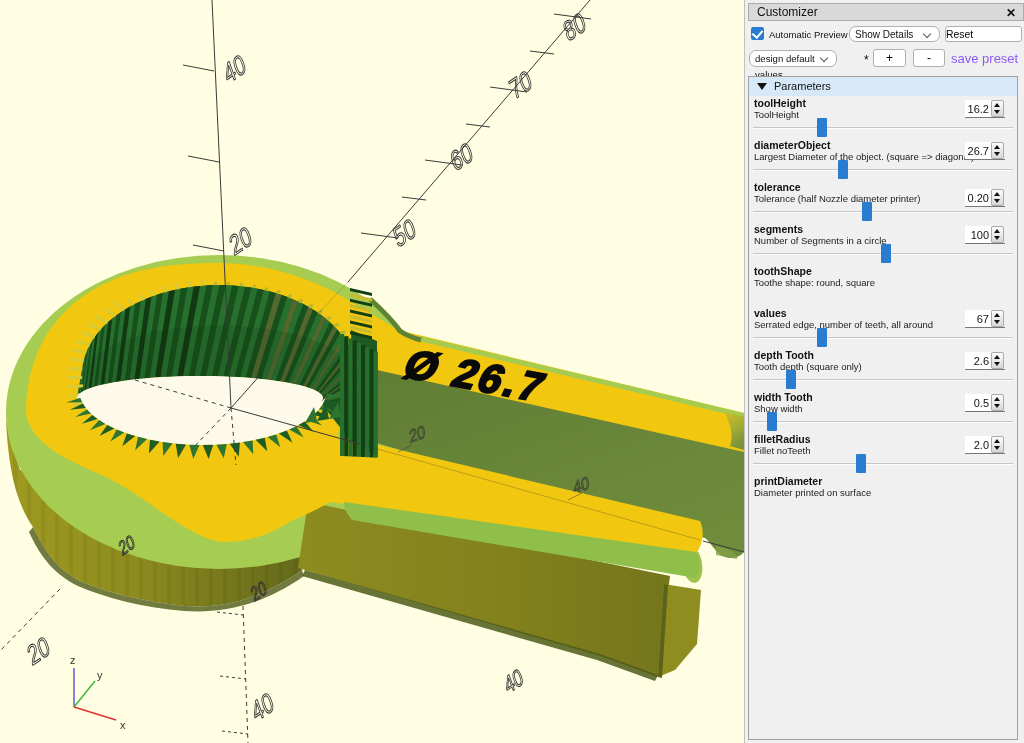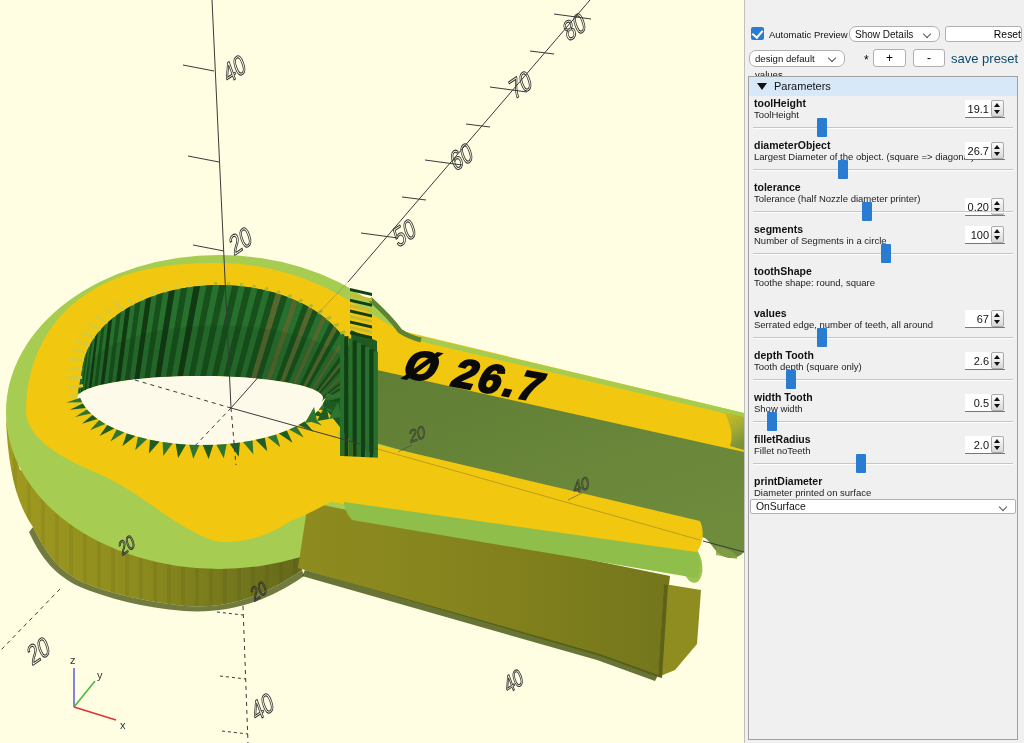--- a/index.html
+++ b/index.html
@@ -4,26 +4,26 @@
 body{width:1024px;height:743px;font-family:"Liberation Sans",sans-serif;overflow:hidden;background:#f0f0f0}
 #vp{position:absolute;left:0;top:0;width:744px;height:743px}
 #panel{position:absolute;left:744px;top:0;width:280px;height:743px;background:#f0f0f0;border-left:1px solid #c0c0c0}
 #title{position:absolute;left:3px;top:3px;right:0;height:18px;background:#d9d9d9;border:1px solid #ababab;font-size:12px;color:#111;line-height:16px;padding-left:8px}
 #close{position:absolute;right:7px;top:1px;font-size:12px;color:#111;font-weight:bold}
 .cb{position:absolute;left:6px;top:27px;width:13px;height:13px;background:#2a7cd0;border-radius:2px}
 .cb:after{content:"";position:absolute;left:3px;top:1px;width:5px;height:8px;border:solid #fff;border-width:0 2px 2px 0;transform:rotate(40deg)}
 .lbl1{position:absolute;left:24px;top:29px;font-size:9.5px;color:#111}
 .dd{position:absolute;background:#fff;border:1px solid #b0b0b0;border-radius:7px;font-size:10px;color:#111}
 #dd1{left:104px;top:26px;width:91px;height:16px;line-height:15px;padding-left:5px}
-#reset{position:absolute;left:200px;top:26px;width:77px;height:16px;background:#fff;border:1px solid #b0b0b0;border-radius:3px;font-size:10.4px;text-align:right;line-height:15px}
-#dd2{left:4px;top:50px;width:96px;height:17px;line-height:16px;padding-left:5px;font-size:9.6px}
+#reset{position:absolute;left:200px;top:26px;width:77px;height:16px;background:#fff;border:1px solid #b0b0b0;border-radius:3px;font-size:10.4px;text-align:left;line-height:15px}
+#dd2{left:4px;top:50px;width:88px;height:17px;line-height:16px;padding-left:5px;font-size:9.6px}
 .star{position:absolute;left:119px;top:53px;font-size:12px}
 #plus{position:absolute;left:128px;top:49px;width:33px;height:18px;background:#fff;border:1px solid #b0b0b0;border-radius:3px;text-align:center;line-height:16px;font-size:12px}
 #minus{position:absolute;left:168px;top:49px;width:32px;height:18px;background:#fff;border:1px solid #b0b0b0;border-radius:3px;text-align:center;line-height:16px;font-size:12px}
-#savep{position:absolute;left:206px;top:51px;font-size:13px;color:#0c4a6e}
+#savep{position:absolute;left:206px;top:51px;font-size:13px;color:#8b5cf6}
 #scroll{position:absolute;left:3px;top:76px;width:270px;height:664px;border:1px solid #a0a0a0;background:#f0f0f0}
 #phead{position:absolute;left:0;top:0;width:268px;height:19px;background:#d7e9f9;font-size:11px;line-height:18px;color:#111}
 .tri{display:inline-block;width:0;height:0;border-left:5px solid transparent;border-right:5px solid transparent;border-top:7px solid #111;margin:0 7px 0 8px}
 .pname{position:absolute;left:5px;font-size:10.5px;font-weight:bold;color:#111;white-space:nowrap}
 .pdesc{position:absolute;left:5px;font-size:9.5px;color:#222;white-space:nowrap}
 .vwrap{position:absolute;right:12px;width:40px;height:18px;border-bottom:1px solid #777}
 .vbox{position:absolute;left:0;top:0;width:26px;height:17px;background:#fff;font-size:11px;text-align:right;padding:2.5px 2px 0 0;color:#111}
 .spin{position:absolute;left:26px;top:0;width:13px;height:17px;border:1px solid #aaa;border-radius:2px;background:linear-gradient(#fdfdfd,#d8d8d8)}
 .sb{height:7.5px;position:relative}
 .up{position:absolute;left:2px;top:2px;width:0;height:0;border-left:3.5px solid transparent;border-right:3.5px solid transparent;border-bottom:4.5px solid #111}
@@ -343,35 +343,36 @@
         <line x1="74" y1="707" x2="95" y2="681" stroke="#44bb44"></line>
         <line x1="74" y1="707" x2="116" y2="720" stroke="#dd3333"></line>
       </g>
       <g font-family="Liberation Sans,sans-serif" font-size="11" fill="#333">
         <text x="70" y="664">z</text>
         <text x="97" y="679">y</text>
         <text x="120" y="729">x</text>
       </g>
     </svg></div>
 <div id="panel">
+ <div id="title">Customizer<span id="close">✕</span></div>
  <div class="cb"></div>
     <div class="lbl1">Automatic Preview</div>
  <div class="dd" id="dd1">Show Details<span class="chev"></span></div>
  <div id="reset">Reset</div>
  <div class="dd" id="dd2">design default values<span class="chev"></span></div>
  <div class="star">*</div>
     <div id="plus">+</div>
     <div id="minus">-</div>
     <div id="savep">save preset</div>
  <div id="scroll">
   <div id="phead"><span class="tri"></span>Parameters</div>
   <div class="pname" style="top:20px">toolHeight</div>
       <div class="pdesc" style="top:32px">ToolHeight</div>
       <div class="vwrap" style="top:23px">
-        <div class="vbox">19.1</div>
+        <div class="vbox">16.2</div>
         <div class="spin">
           <div class="sb">
             <i class="up"></i>
           </div>
           <div class="sb">
             <i class="dn"></i>
           </div>
         </div>
       </div>
       <div class="groove" style="top:50px"></div>
@@ -386,21 +387,21 @@
           </div>
           <div class="sb">
             <i class="dn"></i>
           </div>
         </div>
       </div>
       <div class="groove" style="top:92px"></div>
       <div class="handle" style="left:89px;top:83px"></div>
       <div class="pname" style="top:104px">tolerance</div>
       <div class="pdesc" style="top:116px">Tolerance (half Nozzle diameter printer)</div>
-      <div class="vwrap" style="top:121px">
+      <div class="vwrap" style="top:112px">
         <div class="vbox">0.20</div>
         <div class="spin">
           <div class="sb">
             <i class="up"></i>
           </div>
           <div class="sb">
             <i class="dn"></i>
           </div>
         </div>
       </div>
@@ -478,14 +479,13 @@
           </div>
           <div class="sb">
             <i class="dn"></i>
           </div>
         </div>
       </div>
       <div class="groove" style="top:386px"></div>
       <div class="handle" style="left:107px;top:377px"></div>
       <div class="pname" style="top:398px">printDiameter</div>
       <div class="pdesc" style="top:410px">Diameter printed on surface</div>
-      <div class="combo" style="top:422px">OnSurface<span class="chev"></span></div>
  </div>
 </div>
 </body></html>

